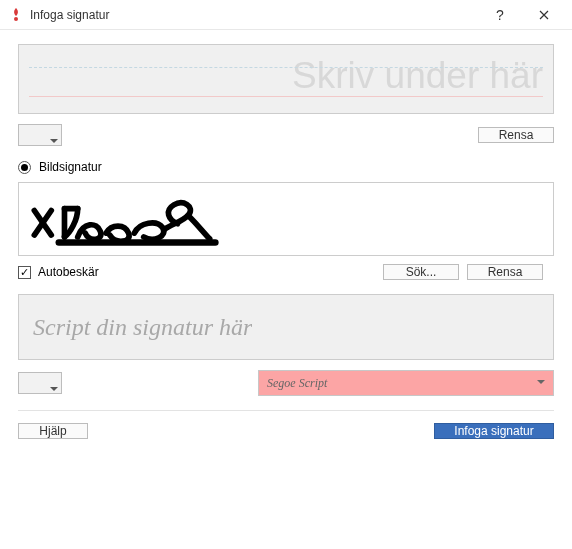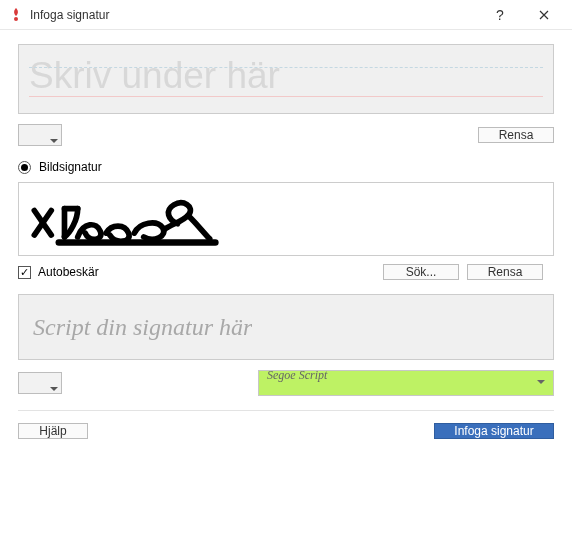--- a/index.html
+++ b/index.html
@@ -80,20 +80,21 @@
 }
 .draw-panel .ghost {
   font-size: 37px;
   color: #d8d8d8;
   font-weight: 500;
   letter-spacing: 0px;
   line-height: 1;
   padding-top: 8px;
   white-space: nowrap;
   overflow: hidden;
+  text-align: right;
 }
 .draw-baseline {
   position:absolute;
   left:10px; right:10px;
   bottom:16px;
   border-top:1px solid #f2c9c9;
 }
 .draw-dashline {
   position:absolute;
   left:10px; right:10px;
@@ -170,22 +171,22 @@
 }
 .font-row {
   display:flex; align-items:center;
   margin: 10px 0 14px 0;
   gap: 8px;
 }
 .font-select {
   flex:1;
   height: 24px;
   border: 1px solid #c7c7c7;
-  background: #bef264;
-  display:flex; align-items:flex-end;
+  background: #fca5a5;
+  display:flex; align-items:center;
   padding: 12px 8px;
   font-family: "Segoe Script", cursive;
   font-style: italic;
   color: #666;
   position: relative;
 }
 .font-select .tri {
   width:0; height:0;
   border-left:4px solid transparent;
   border-right:4px solid transparent;

